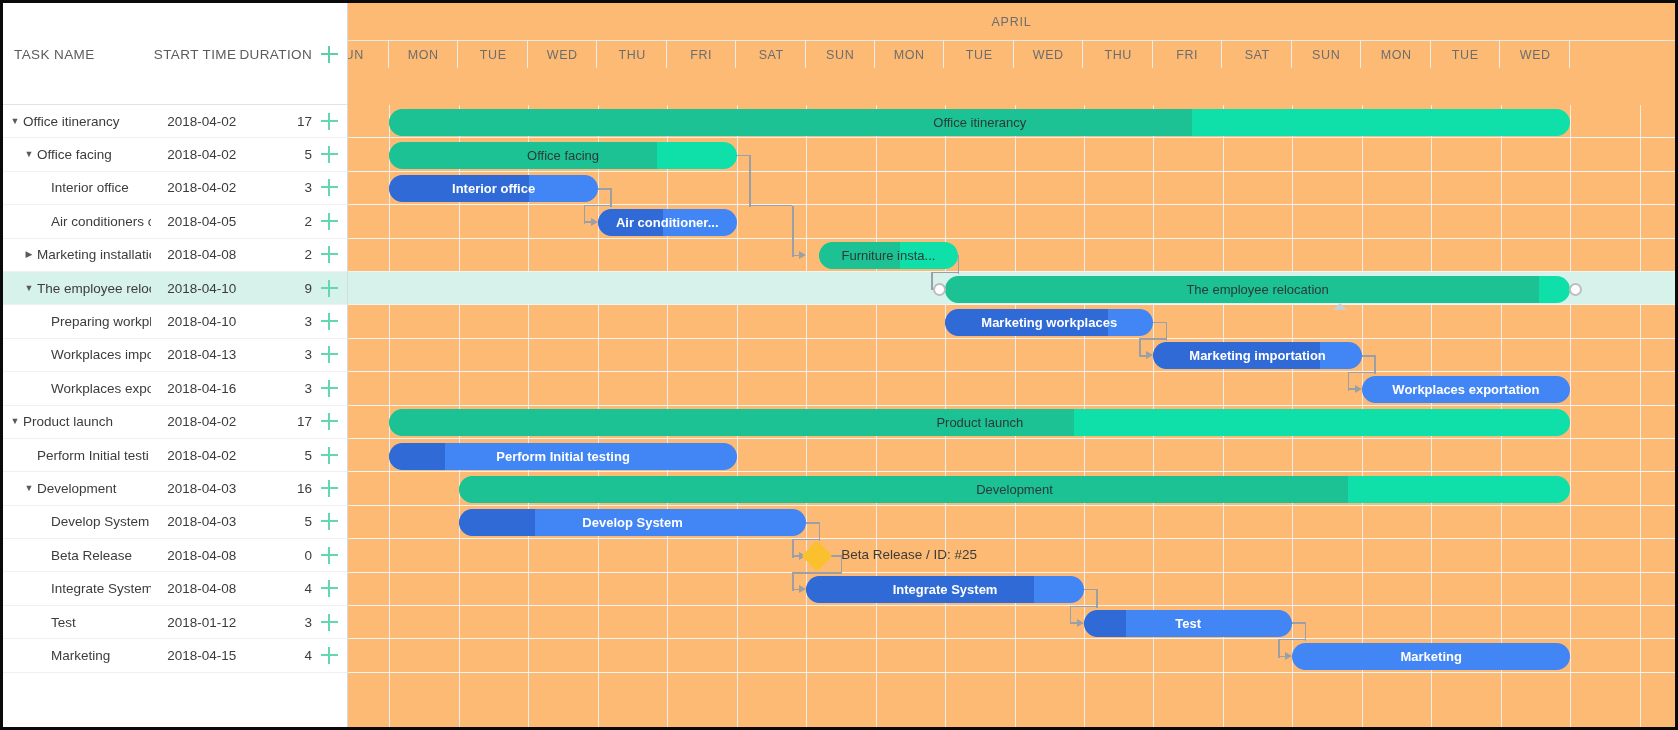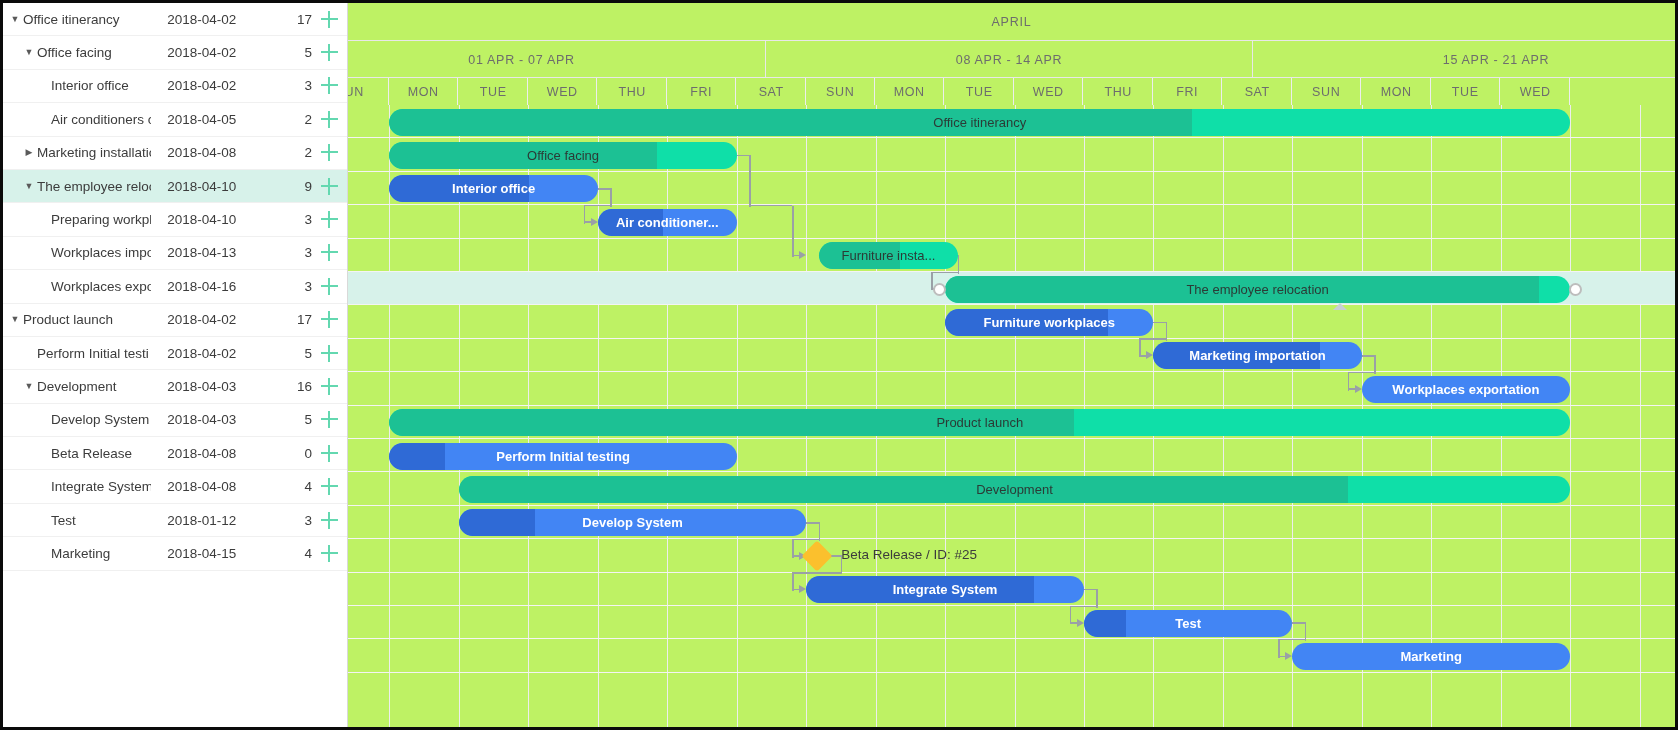--- a/index.html
+++ b/index.html
@@ -90,21 +90,21 @@
   }
   .gr-start { width: 84px; text-align: right; color: #3c3c3c; }
   .gr-dur   { width: 76px; text-align: right; color: #3c3c3c; }
   .gr-plus  { width: 35px; text-align: center; }
 
   
   #timeline-pane {
     flex: 1;
     position: relative;
     overflow: hidden;
-    background: #bef264;
+    background: #fdba74;
   }
   .tl-header { height: 102px; position: relative; }
   .tl-month {
     height: 38px;
     border-bottom: 1px solid #e8e8e8;
     display: flex;
     align-items: center;
     justify-content: center;
     font-size: 12.5px;
     letter-spacing: .8px;
@@ -216,20 +216,28 @@
     border-right: 7px solid transparent;
     border-bottom: 7px solid #c9cfd4;
   }
 </style>
 </head>
 <body>
 
 <div id="app">
 
   <div id="grid-pane">
+    <div class="grid-header">
+      <div class="grid-header-row">
+        <div class="col-task">TASK NAME</div>
+        <div class="col-start">START TIME</div>
+        <div class="col-dur">DURATION</div>
+        <div class="col-plus"><span class="plus-ico dark"></span></div>
+      </div>
+    </div>
     <div class="grid-rows" id="grid-rows">
         <div class="grid-row">
           <div class="gr-name" style="padding-left: 4px;">
             <span class="twisty">▼</span>
             <span class="nm">Office itinerancy</span>
           </div>
           <div class="gr-start">2018-04-02</div>
           <div class="gr-dur">17</div>
           <div class="gr-plus"><span class="plus-ico"></span></div>
         </div>
@@ -376,25 +384,20 @@
           <div class="gr-start">2018-04-15</div>
           <div class="gr-dur">4</div>
           <div class="gr-plus"><span class="plus-ico"></span></div>
         </div>
       </div>
   </div>
 
   <div id="timeline-pane">
     <div class="tl-header">
       <div class="tl-month">APRIL</div>
-      <div class="tl-weeks" id="tl-weeks">
-          <div class="tl-week" style="left: -70px; width: 488px;">01 APR - 07 APR</div>
-          <div class="tl-week" style="left: 418px; width: 487px;">08 APR - 14 APR</div>
-          <div class="tl-week" style="left: 905px; width: 487px;">15 APR - 21 APR</div>
-        </div>
       <div class="tl-days" id="tl-days">
           <div class="tl-day" style="left: -28px; width: 69.45px;">UN</div>
           <div class="tl-day" style="left: 41px; width: 69.45px;">MON</div>
           <div class="tl-day" style="left: 111px; width: 69.45px;">TUE</div>
           <div class="tl-day" style="left: 180px; width: 69.45px;">WED</div>
           <div class="tl-day" style="left: 250px; width: 69.45px;">THU</div>
           <div class="tl-day" style="left: 319px; width: 69.45px;">FRI</div>
           <div class="tl-day" style="left: 389px; width: 69.45px;">SAT</div>
           <div class="tl-day" style="left: 458px; width: 69.45px;">SUN</div>
           <div class="tl-day" style="left: 527px; width: 69.45px;">MON</div>
@@ -548,21 +551,21 @@
           </div>
           <div class="bar summary" style="left: 597.05px; top: 170.5px; width: 625.05px;">
             <div class="fill" style="width: 95%;"></div>
             <span class="lbl">The employee relocation</span>
           </div>
           <div class="handle" style="left: 585.05px; top: 177.5px;"></div>
           <div class="handle" style="left: 1221.1px; top: 177.5px;"></div>
           <div class="tri-marker" style="left: 984.581px; top: 197.5px;"></div>
           <div class="bar task" style="left: 597.05px; top: 203.9px; width: 208.35px;">
             <div class="fill" style="width: 78%;"></div>
-            <span class="lbl">Furniture workplaces</span>
+            <span class="lbl">Marketing workplaces</span>
           </div>
           <div class="bar task" style="left: 805.4px; top: 237.3px; width: 208.35px;">
             <div class="fill" style="width: 80%;"></div>
             <span class="lbl">Marketing importation</span>
           </div>
           <div class="bar task" style="left: 1013.75px; top: 270.7px; width: 208.35px;">
             <span class="lbl">Workplaces exportation</span>
           </div>
           <div class="bar summary" style="left: 41.45px; top: 304.1px; width: 1180.65px;">
             <div class="fill" style="width: 58%;"></div>

